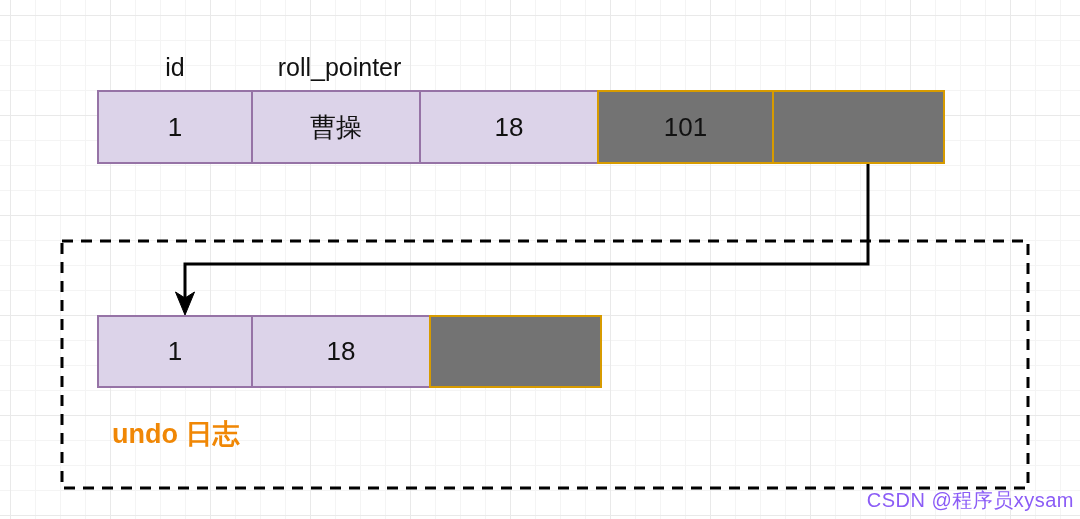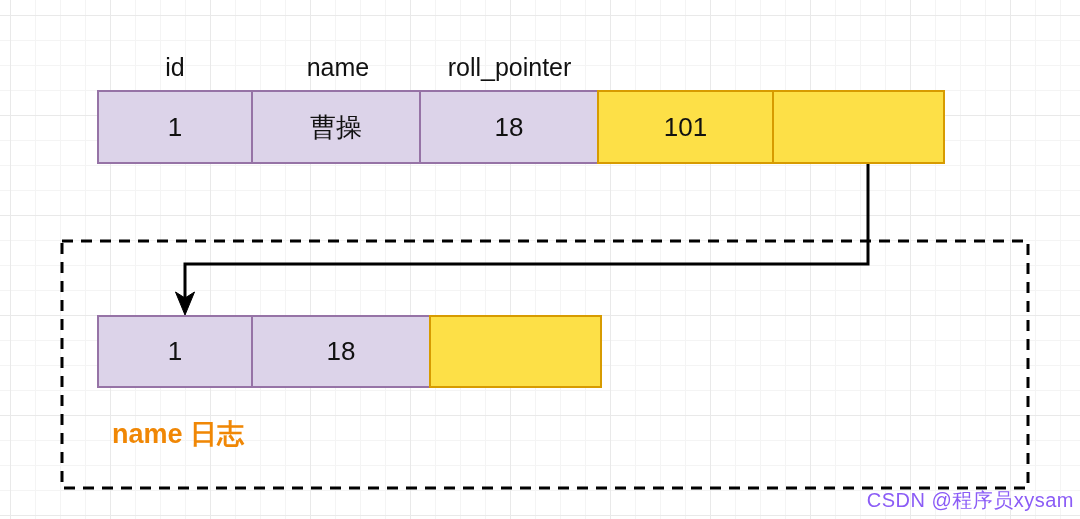--- a/index.html
+++ b/index.html
@@ -32,21 +32,21 @@
     position:absolute;left:97px;width:856px;height:74px;display:flex;
   }
   .cell{
     box-sizing:border-box;height:100%;
     display:flex;align-items:center;justify-content:center;
     font-size:26px;color:#111;
     border:2px solid;
   }
   .cell + .cell{margin-left:-2px;}
   .cell.purple{background:#DCD3E9;border-color:#9673A6;}
-  .cell.orange{background:#fde047;border-color:#D79B00;z-index:1;}
+  .cell.orange{background:#737373;border-color:#D79B00;z-index:1;}
 
   .w0{width:156px;} .w1{width:170px;} .w2{width:180px;} .w3{width:177px;} .w4{width:173px;}
 
   
   svg.overlay{position:absolute;left:0;top:0;pointer-events:none;}
 
   .undo-label{
     position:absolute;left:112px;top:416px;
     font-size:27px;font-weight:bold;color:#F08705;
   }
@@ -58,21 +58,20 @@
     letter-spacing:0.5px;
   }
 </style>
 </head>
 <body>
 
 <div class="canvas">
 
   <div class="header-row">
     <div class="header-cell w0">id</div>
-    <div class="header-cell w1">name</div>
     <div class="header-cell w4">roll_pointer</div>
   </div>
 
   <div class="record-row" style="top:90px;">
     <div class="cell purple w0">1</div>
     <div class="cell purple w1">曹操</div>
     <div class="cell purple w2">18</div>
     <div class="cell orange w3">101</div>
     <div class="cell orange w4"></div>
   </div>
@@ -82,17 +81,17 @@
     <div class="cell purple w2">18</div>
     <div class="cell orange w4"></div>
   </div>
 
   <svg class="overlay" width="1080" height="519" viewBox="0 0 1080 519">
     <rect x="62" y="241" width="966" height="247" fill="none" stroke="#000000" stroke-width="3" stroke-dasharray="11 8"></rect>
     <polyline points="868,164 868,264 185,264 185,310" fill="none" stroke="#000000" stroke-width="3"></polyline>
     <path d="M185,315 L175.5,292 L185,298 L194.5,292 Z" fill="#000000" stroke="#000000" stroke-width="1"></path>
   </svg>
 
-  <div class="undo-label">name 日志</div>
+  <div class="undo-label">undo 日志</div>
 
   <div class="watermark">CSDN @程序员xysam</div>
 
 </div>
 
 </body></html>

